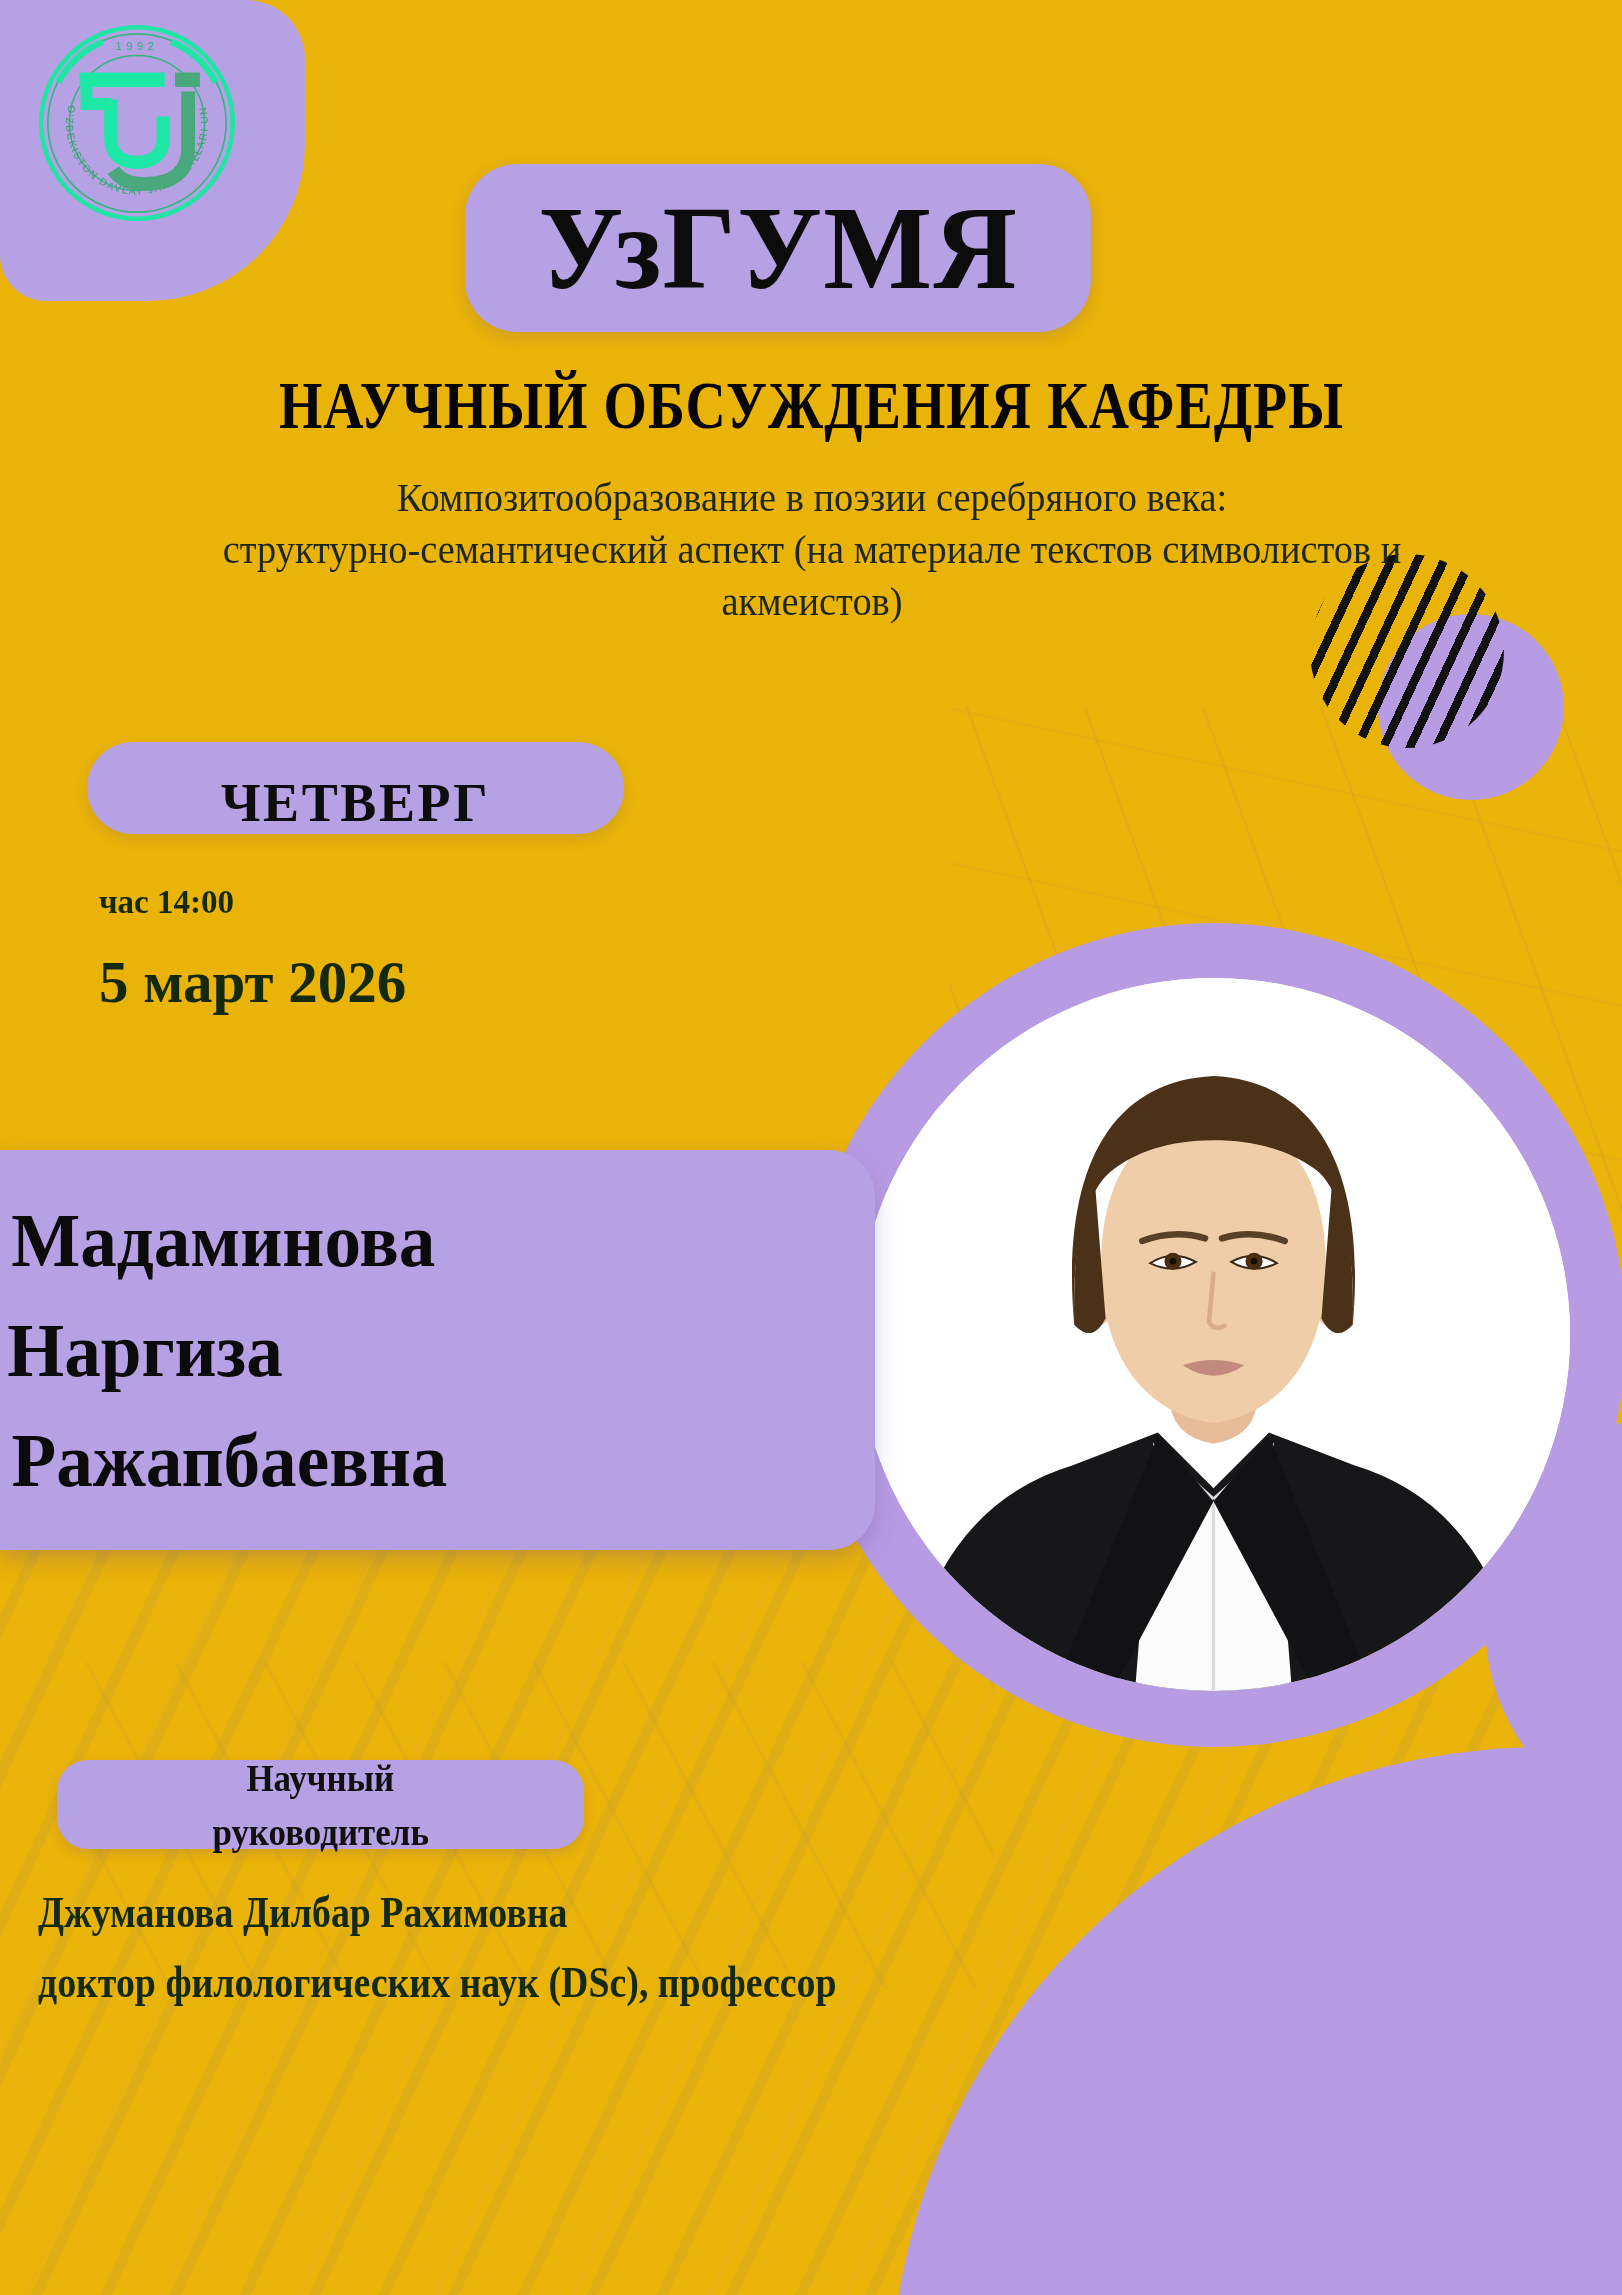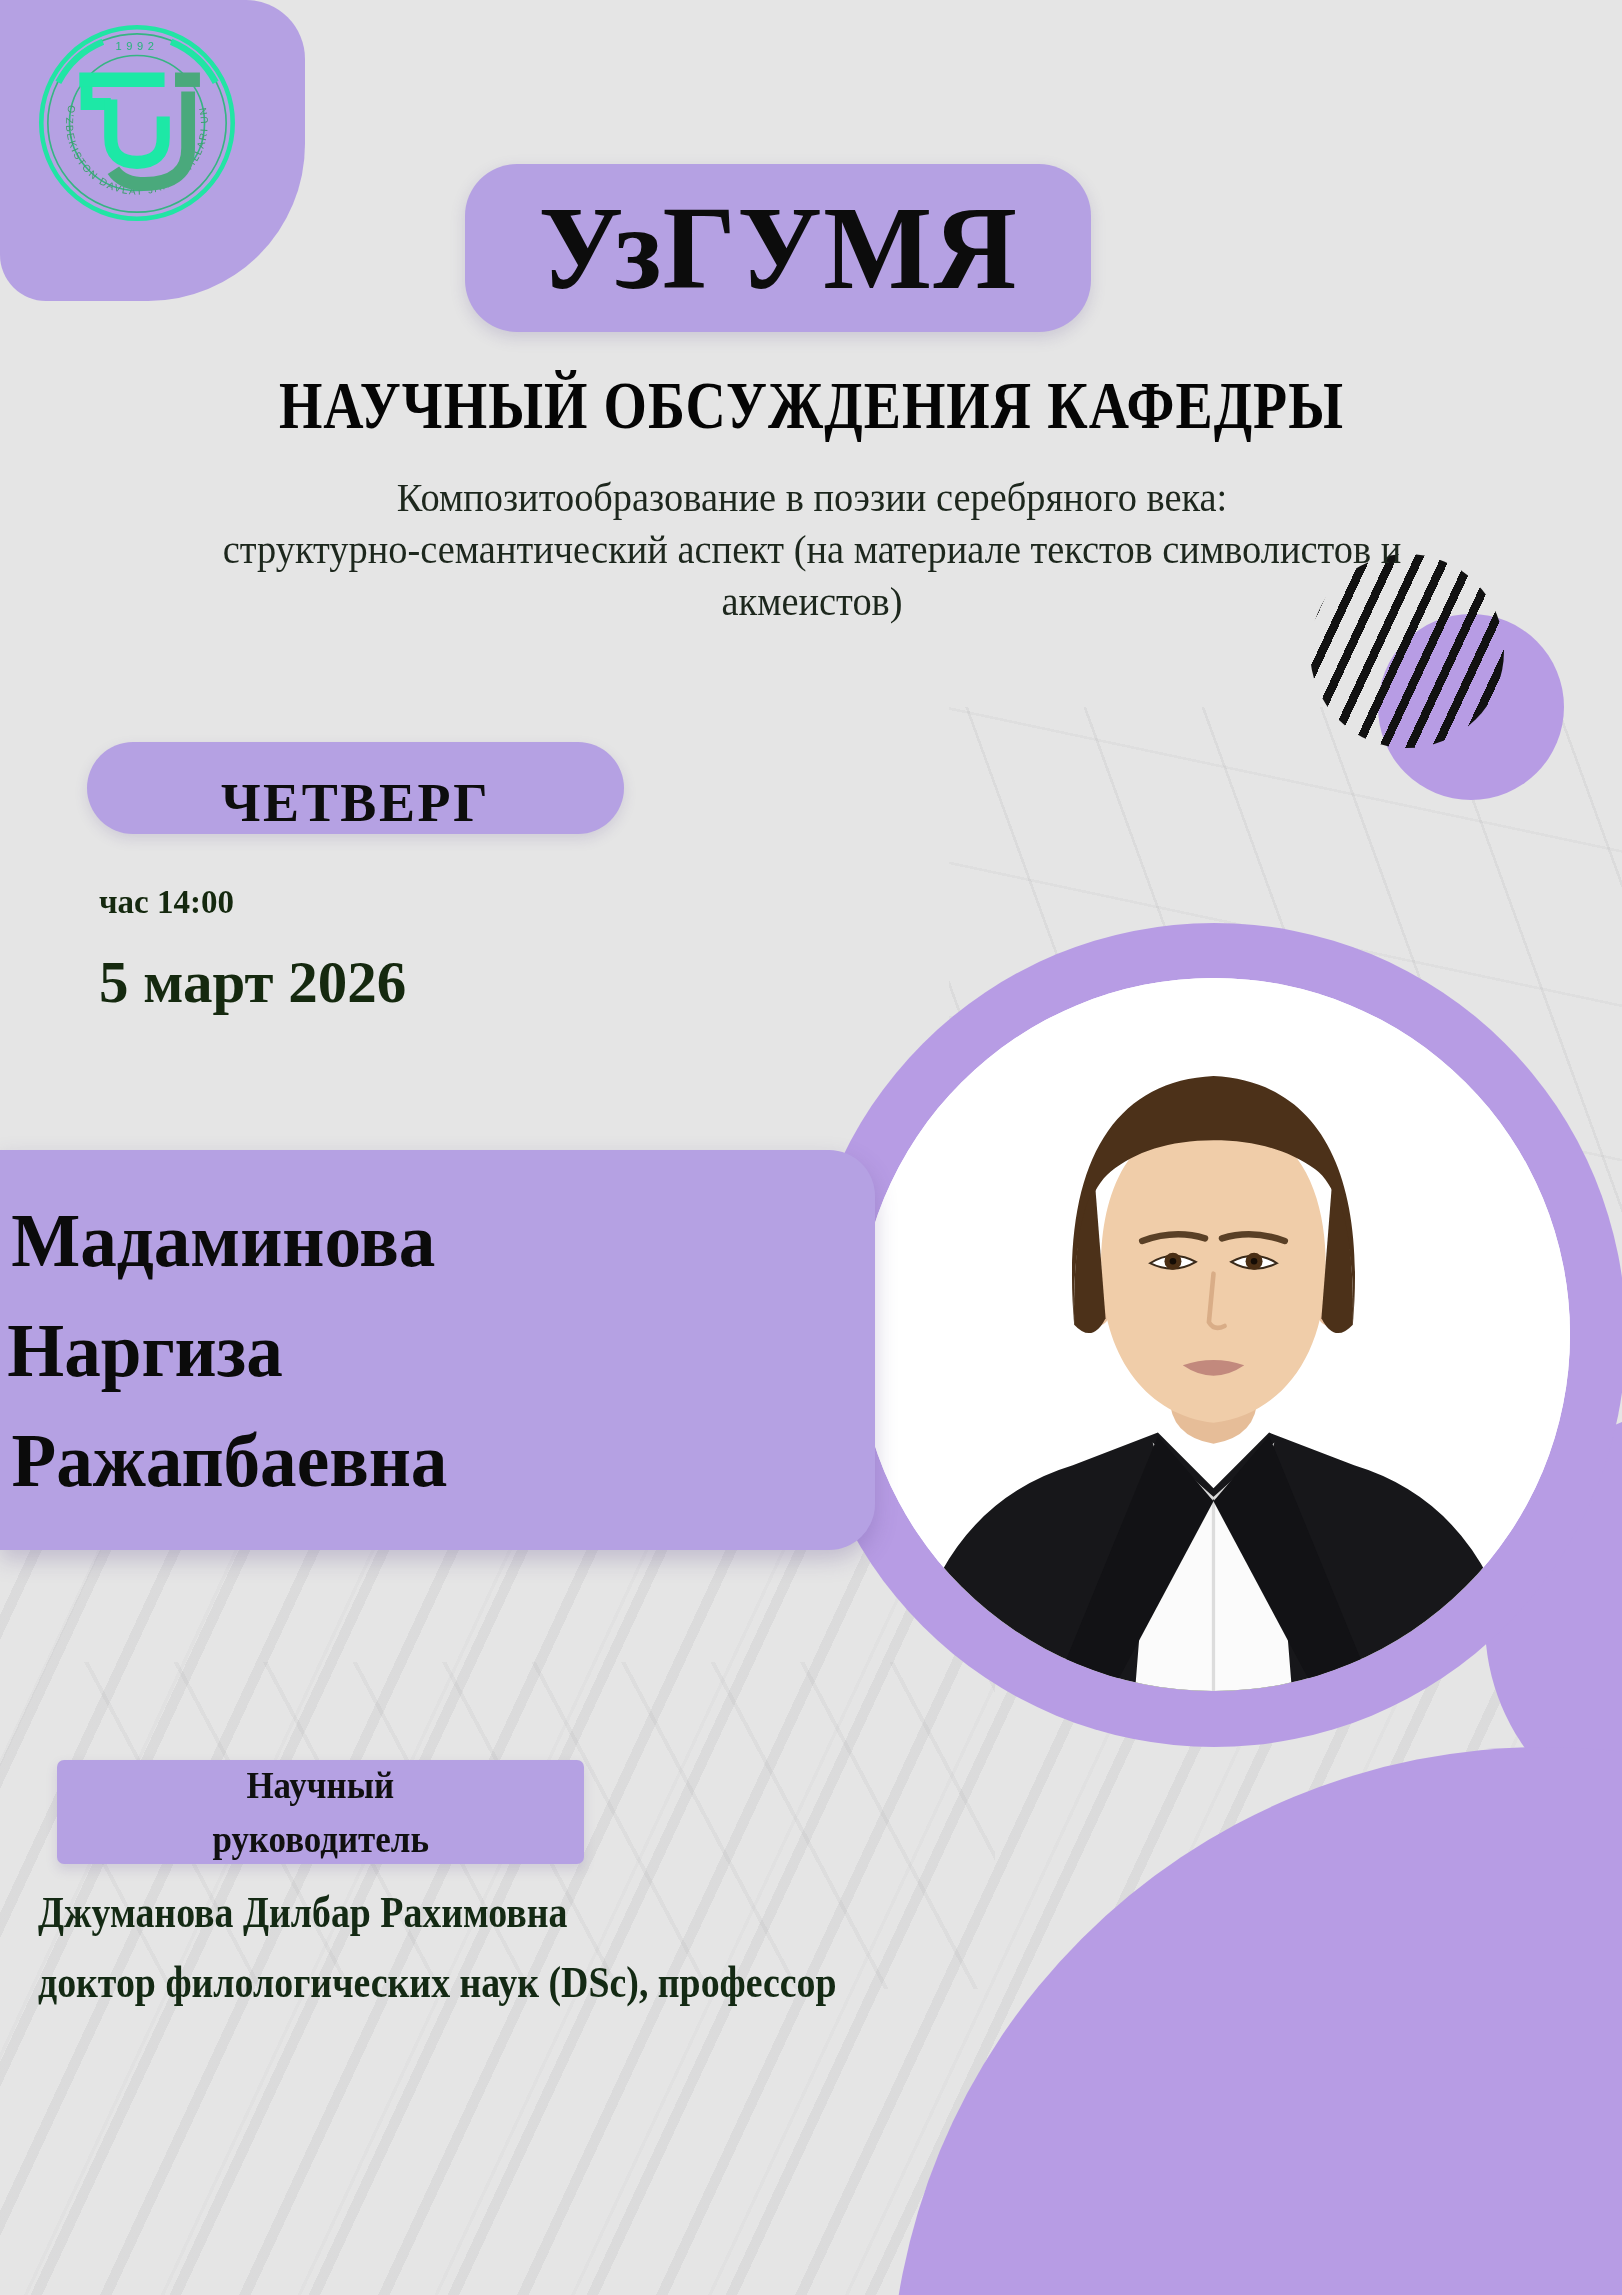--- a/index.html
+++ b/index.html
@@ -1,17 +1,17 @@
 <!DOCTYPE html>
 <html style="--purple: #b5a1e3; --purple2: #b79ce4;font-size:10.5px"><head>
 <meta charset="utf-8">
 <style>
   html,body{margin:0;padding:0;}
   body{font-family:"Liberation Serif","DejaVu Serif",serif;}
-  .poster{position:relative;width:1623px;height:2295px;background:#e5e5e5;overflow:hidden;}
+  .poster{position:relative;width:1623px;height:2295px;background:#eab308;overflow:hidden;}
 
   
   .tex{position:absolute;z-index:1;pointer-events:none;}
   .tex-bottom{left:0;top:1466px;width:1623px;height:830px;
     background:
       repeating-linear-gradient(115deg, rgba(130,130,135,0.10) 0 10.5px, rgba(255,255,255,0) 10.5px 63px),
       repeating-linear-gradient(115deg, rgba(160,160,165,0.06) 0 3.3px, rgba(255,255,255,0) 3.3px 124px);}
   .tex-right{left:949px;top:707px;width:674px;height:929px;
     background:
       repeating-linear-gradient(70deg, rgba(120,120,125,0.09) 0 2.6px, rgba(255,255,255,0) 2.6px 111px),
@@ -34,22 +34,22 @@
     display:flex;align-items:flex-end;justify-content:center;
     box-shadow:0 5.2px 13px rgba(90,70,140,0.15);}
   .day-badge span{font-size:54px;font-weight:700;letter-spacing:2.6px;color:#0d0d0d;}
 
   .name-box{position:absolute;left:0;top:1150px;width:875px;height:400px;z-index:5;
     background:var(--purple,#b5a1e3);border-radius:0 46px 46px 0;
     box-shadow:0 9.2px 22px rgba(90,70,140,0.25);
     display:flex;flex-direction:column;align-items:flex-start;justify-content:center;}
   .name-box span{display:block;font-size:77px;line-height:110px;font-weight:700;color:#0b0b0b;transform:scaleX(.95);}
 
-  .advisor-badge{position:absolute;left:57px;top:1760px;width:527px;height:104px;z-index:6;
-    background:var(--purple,#b5a1e3);border-radius:7px;
+  .advisor-badge{position:absolute;left:57px;top:1760px;width:527px;height:89px;z-index:6;
+    background:var(--purple,#b5a1e3);border-radius:31px;
     display:flex;flex-direction:column;align-items:center;justify-content:center;
     box-shadow:0 5.2px 11.8px rgba(90,70,140,0.15);}
   .advisor-badge span{font-size:38px;line-height:54px;font-weight:700;color:#101010;transform:scaleX(.92);}
 
   
   .stripe-circle{position:absolute;left:1310px;top:554px;width:194px;height:194px;border-radius:50%;z-index:4;
     background:repeating-linear-gradient(115deg,#111 0 8.5px,rgba(0,0,0,0) 8.5px 24px);}
   .accent-circle{position:absolute;left:1378px;top:614px;width:186px;height:186px;border-radius:50%;z-index:3;
     background:var(--purple2,#b79ce4);}
   .side-crescent{position:absolute;left:1485px;top:1407px;width:432px;height:432px;border-radius:50%;z-index:2;

